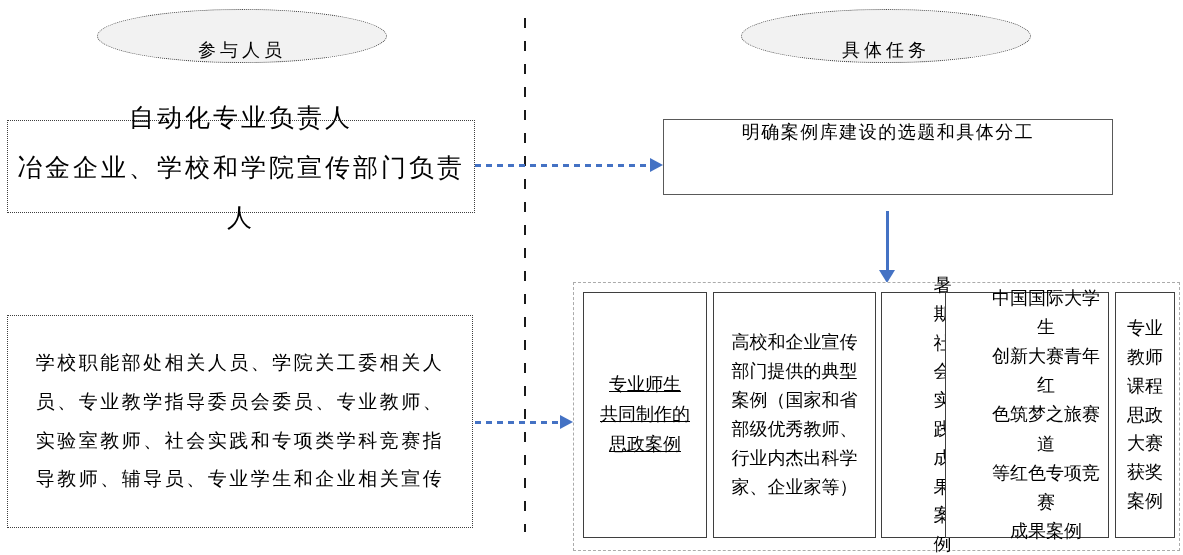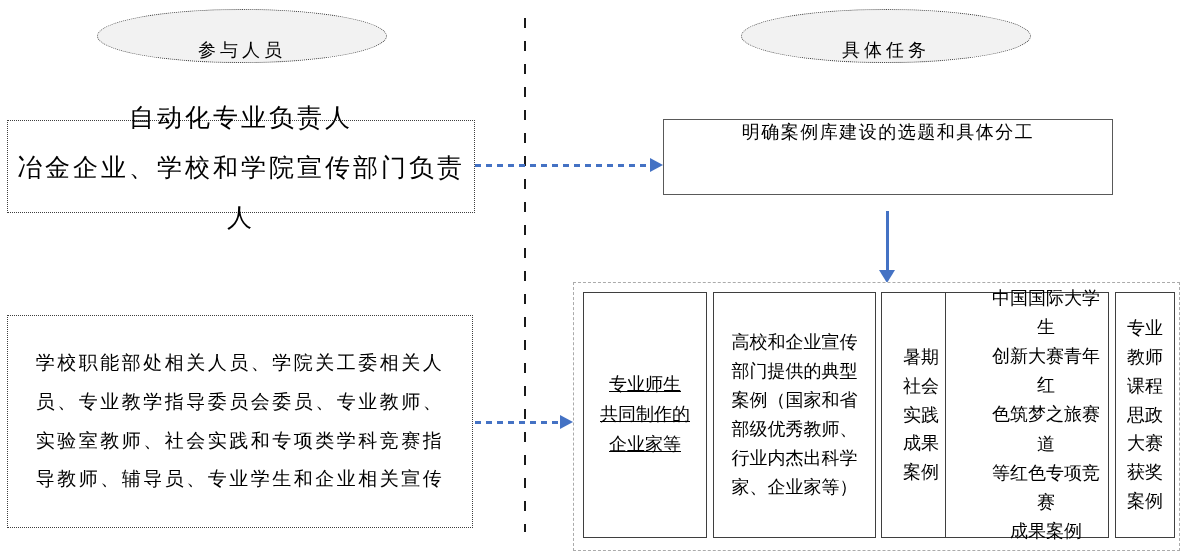--- a/index.html
+++ b/index.html
@@ -61,21 +61,21 @@
     border:1.5px dashed var(--container-dash-gray);background:#fff;
   }
   .case-box{
     position:absolute;top:292px;height:246px;box-sizing:border-box;
     border:1.5px solid var(--border-dark);background:#fff;
     display:flex;flex-direction:column;justify-content:center;text-align:center;
     font-size:18px;
   }
   #case-1{left:583px;width:124px;line-height:1.65;text-decoration:underline;}
   #case-2{left:713px;width:163px;line-height:1.62;}
-  #case-3{left:881px;width:80px;line-height:1.6;}
+  #case-3{left:881px;width:80px;line-height:1.6;padding-left:43px;}
   #case-4{left:945px;width:164px;line-height:1.62;padding-left:38px;}
   #case-5{left:1115px;width:60px;line-height:1.6;}
 </style>
 </head>
 <body>
 
 <div class="canvas">
 
   <div class="ellipse" id="el-left">
     <span>参与人员</span>
@@ -116,21 +116,21 @@
   <div id="cases-container"></div>
 
   <div class="arrow-h" id="arrow-3">
     <div class="shaft"></div>
     <div class="head"></div>
   </div>
 
   <div class="case-box" id="case-1">
       <div>专业师生</div>
       <div>共同制作的</div>
-      <div>企业家等</div>
+      <div>思政案例</div>
     </div>
 
   <div class="case-box" id="case-2">
       <div>高校和企业宣传</div>
       <div>部门提供的典型</div>
       <div>案例（国家和省</div>
       <div>部级优秀教师、</div>
       <div>行业内杰出科学</div>
       <div>家、企业家等）</div>
     </div>

